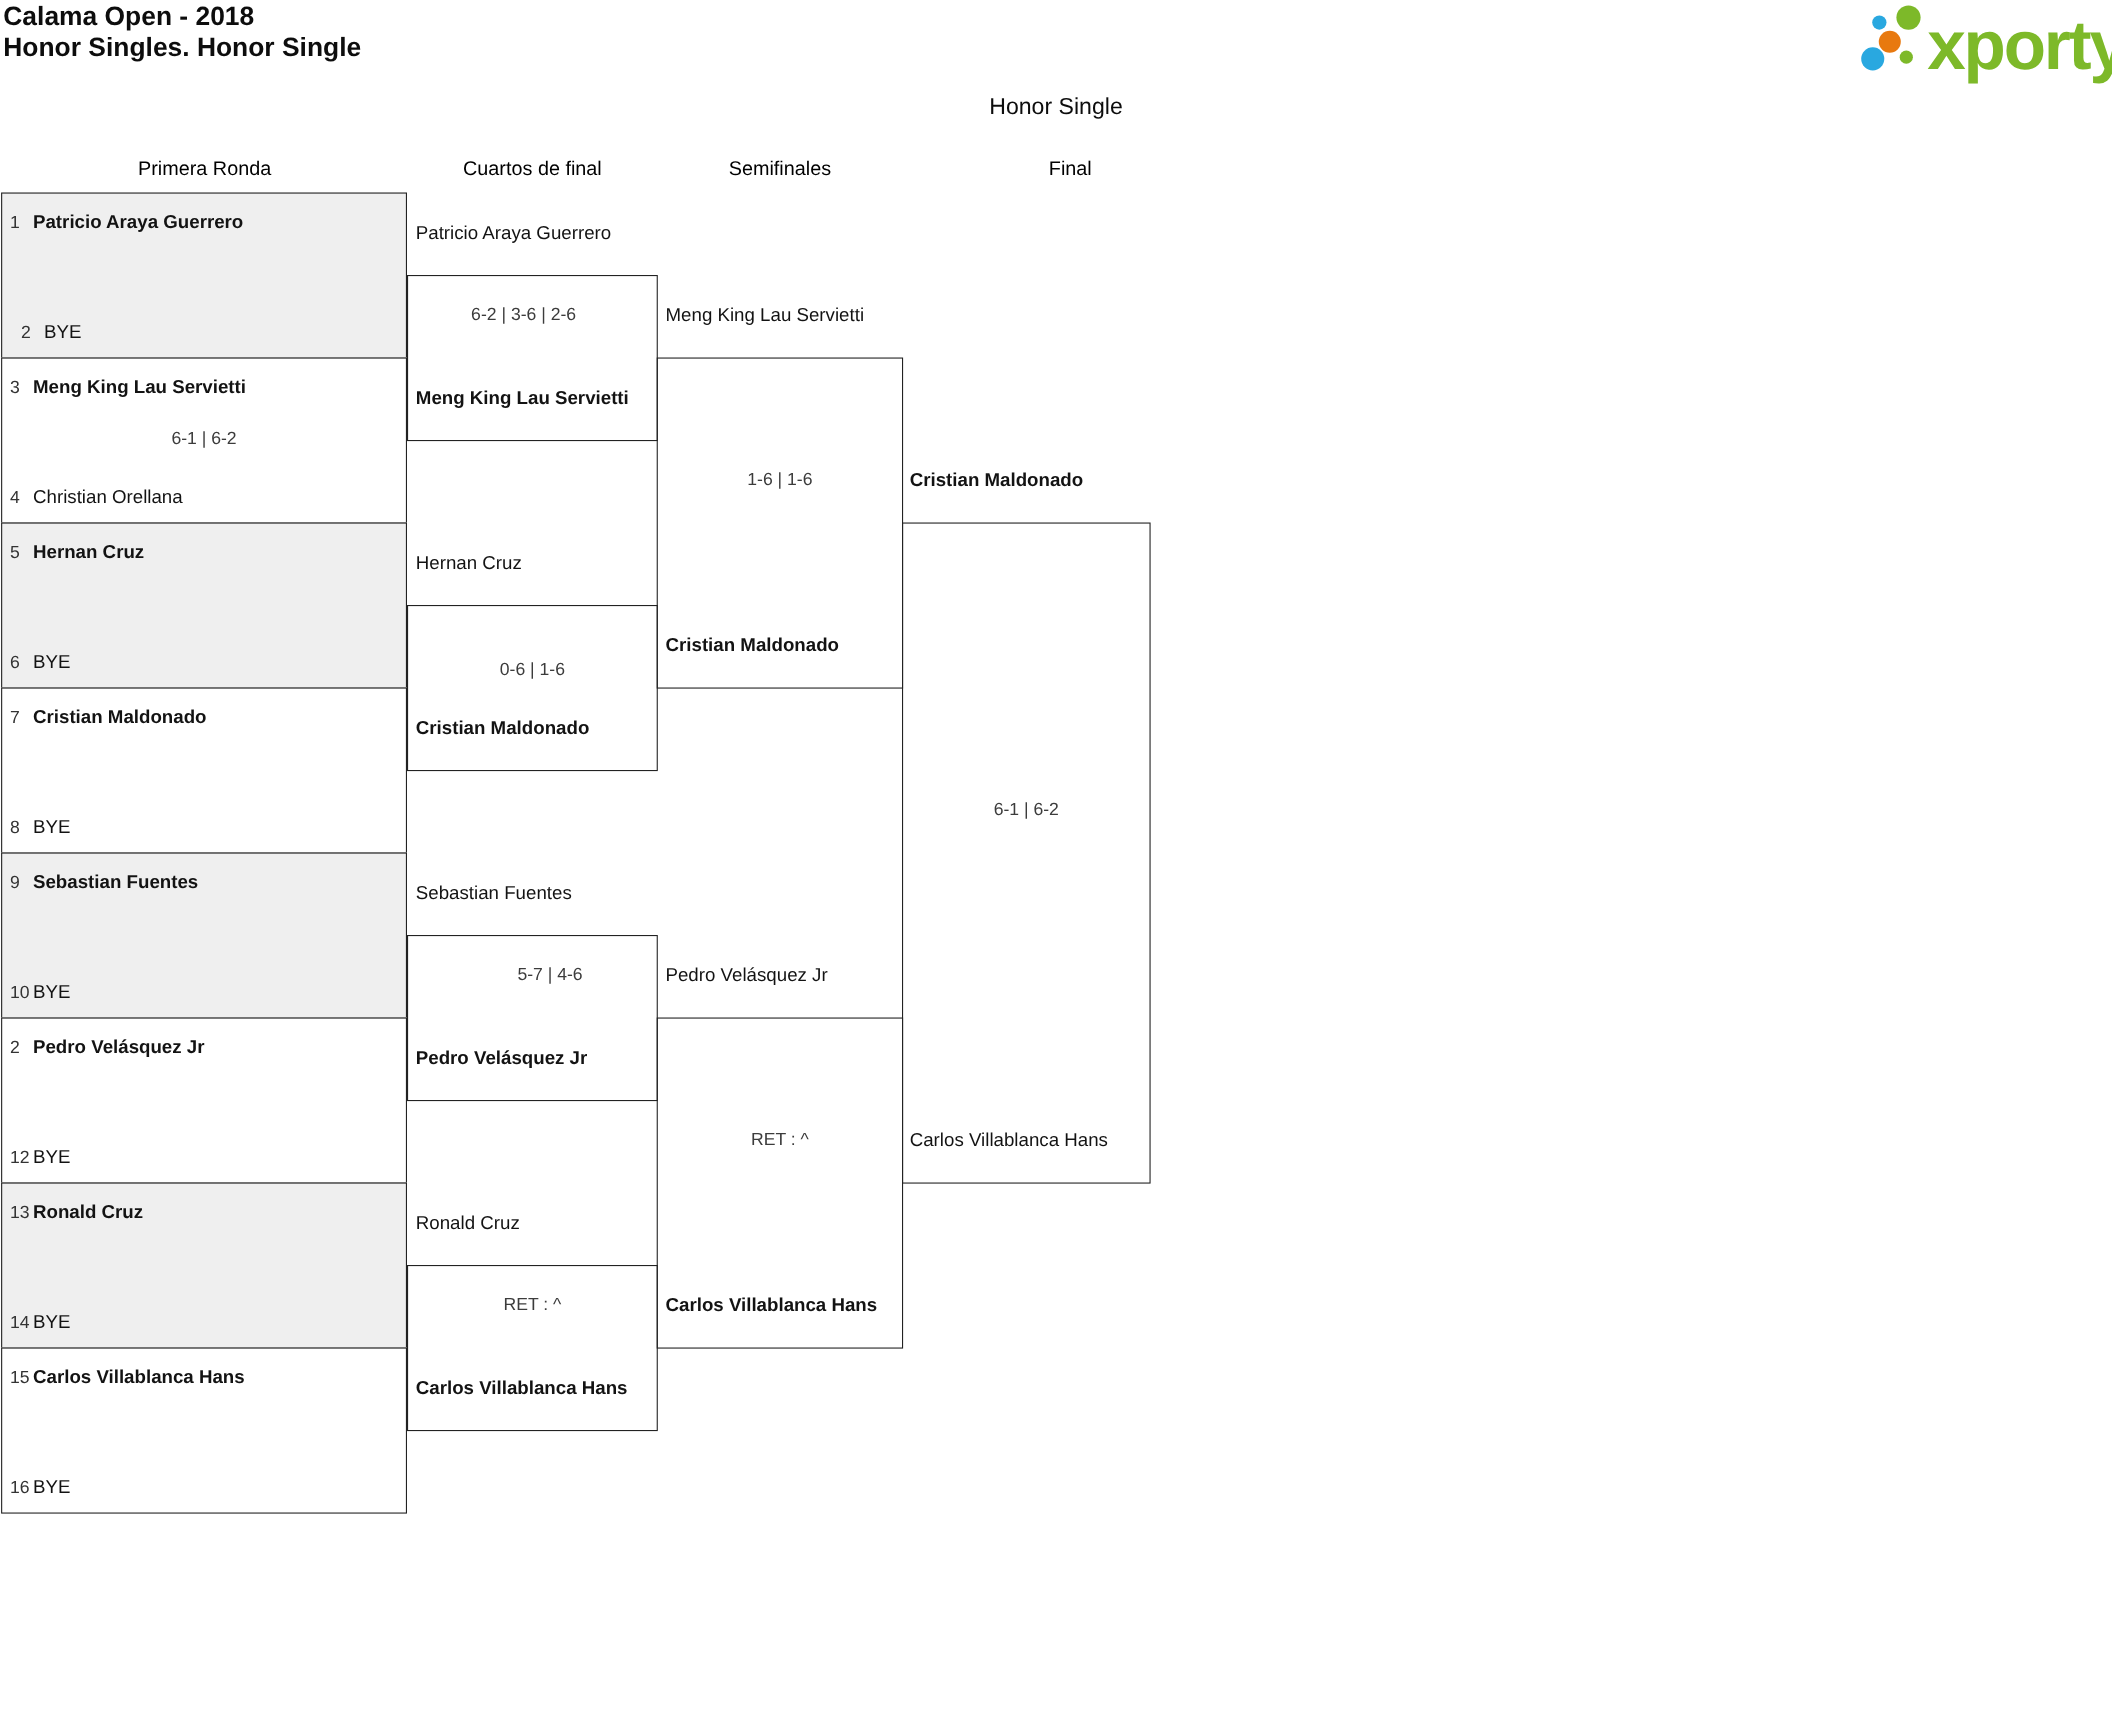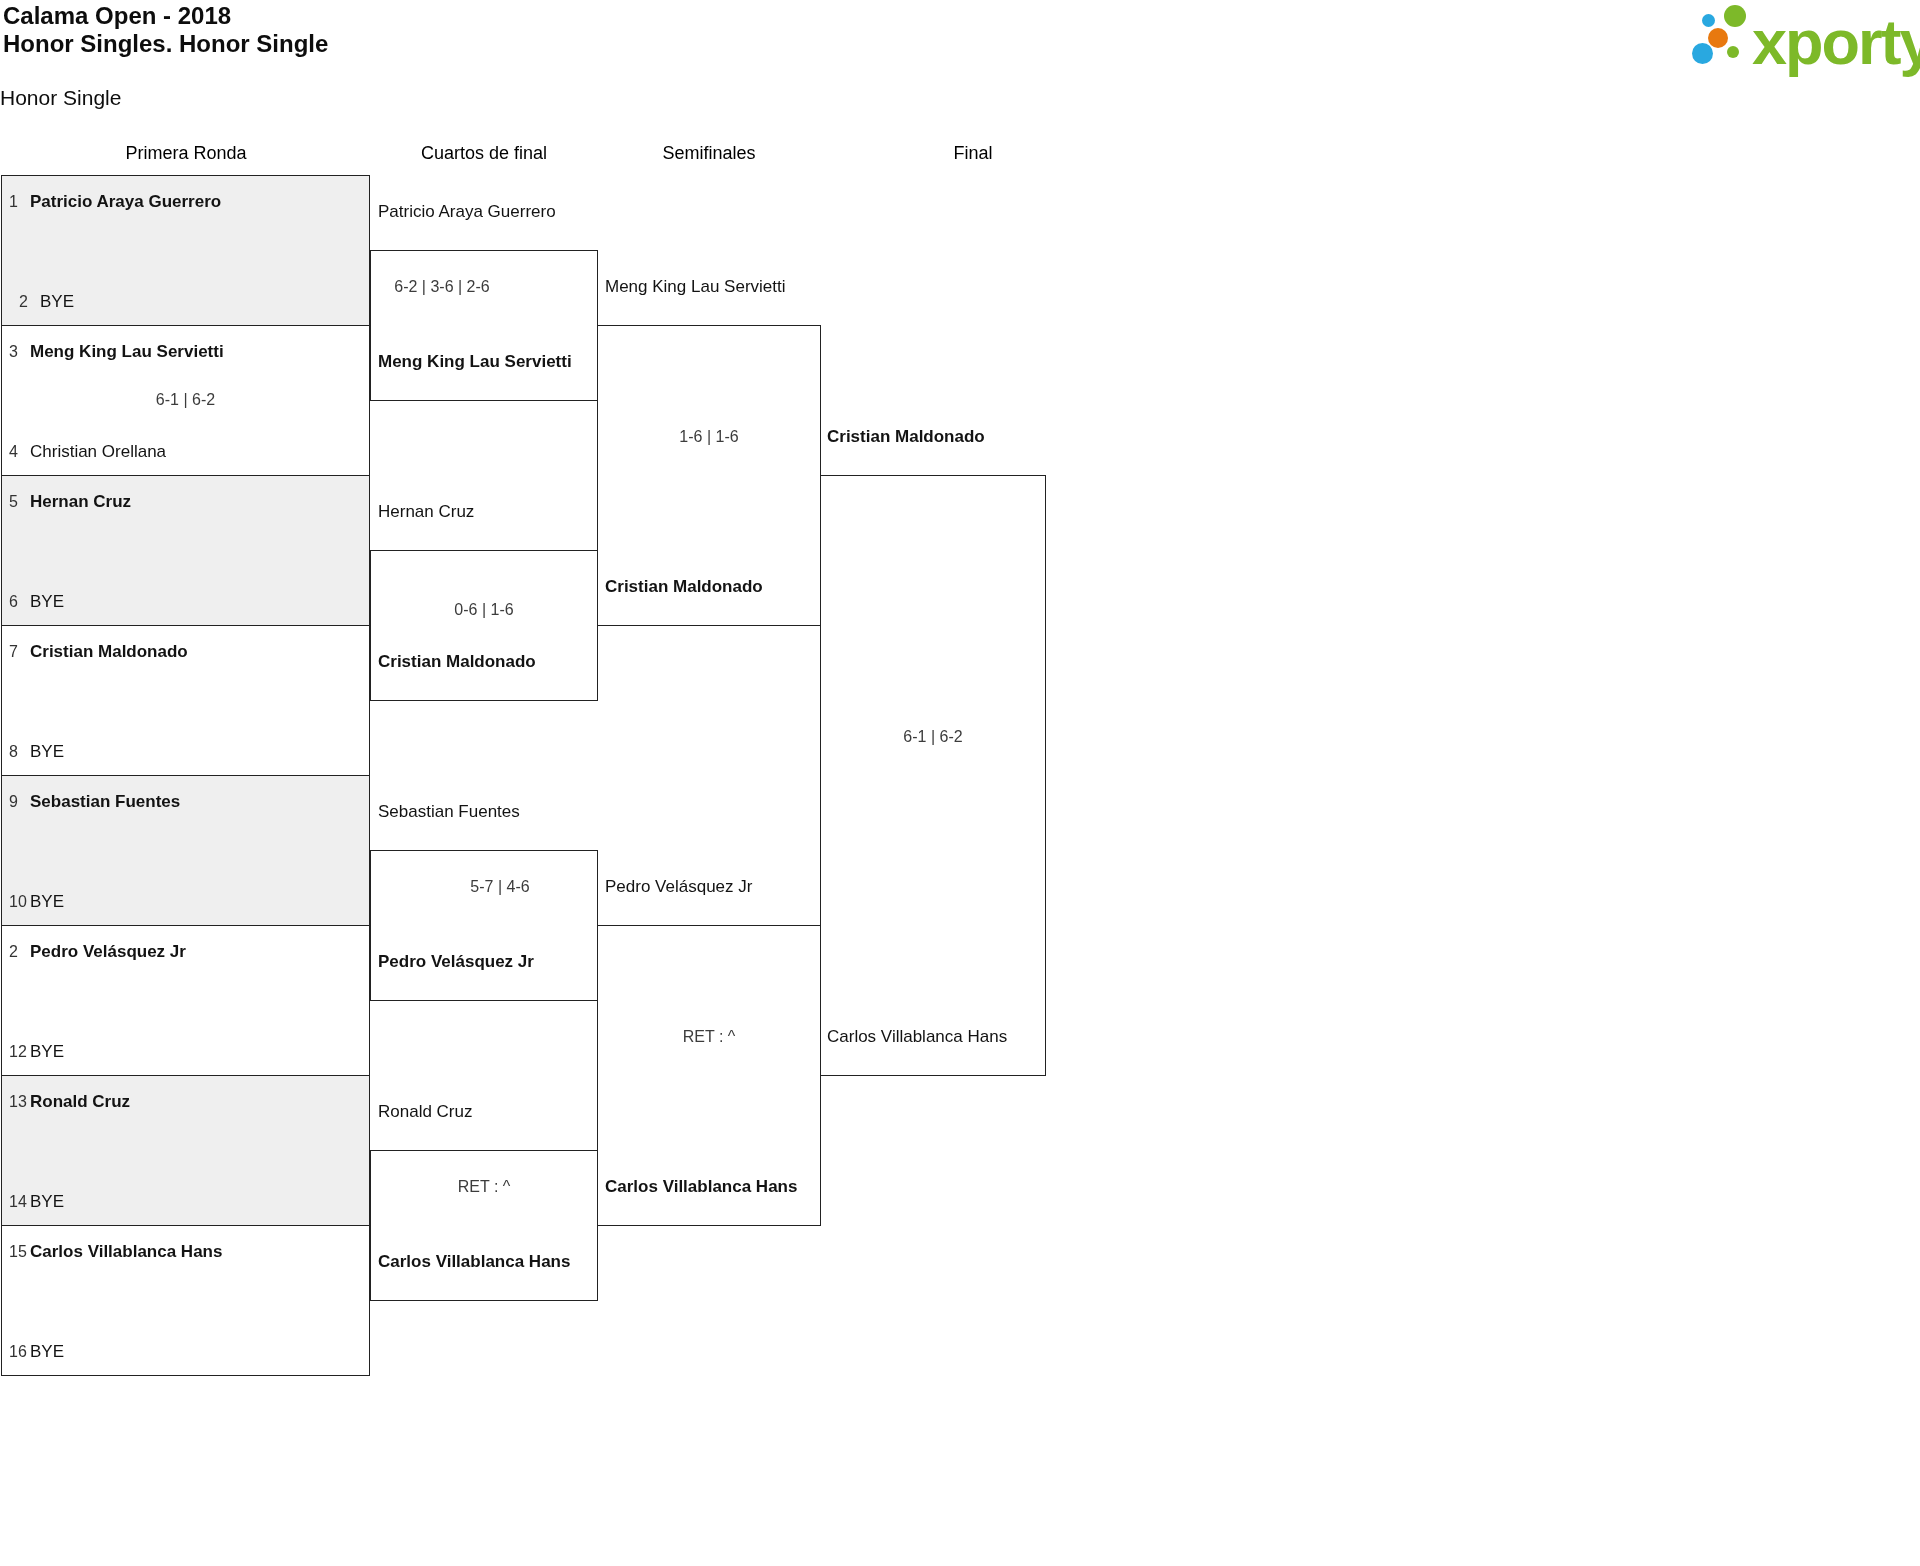--- a/index.html
+++ b/index.html
@@ -10,21 +10,21 @@
     font-family:"Liberation Sans", sans-serif;
   }
   .box{position:absolute;border:1px solid #222;background:#fff}
   .box.shade{background:#efefef}
   .box.open{background:transparent}
   .lbl{position:absolute;height:20px;line-height:20px;font-size:17px;white-space:nowrap;color:#131313}
   .score{position:absolute;height:20px;line-height:20px;font-size:16px;color:#3c3c3c;text-align:center;white-space:nowrap}
   .seed{display:inline-block;width:21px;font-size:16px;color:#333;font-weight:400}
   .bold{font-weight:700}
   .title{position:absolute;left:3px;font-size:24px;font-weight:700;line-height:27px;color:#0d0d0d}
-  .bracket-title{position:absolute;left:0;top:86px;width:1920px;font-size:21px;font-weight:500;color:#0d0d0d}
+  .bracket-title{position:absolute;left:0;top:86px;width:1920px;text-align:center;font-size:21px;font-weight:500;color:#0d0d0d}
   .colhead{position:absolute;top:142px;height:22px;line-height:22px;font-size:18px;font-weight:500;text-align:center;color:#000}
   .dot{position:absolute;border-radius:50%}
   .logo-text{position:absolute;left:1752px;top:6px;font-size:63px;font-weight:700;letter-spacing:-2px;color:#7db929}
 </style>
 </head>
 <body>
 
 <div class="title" style="top:2px">Calama Open - 2018</div>
 <div class="title" style="top:30px">Honor Singles. Honor Single</div>
 <div class="bracket-title">Honor Single</div>
@@ -72,21 +72,21 @@
 <div class="lbl" style="left:9px;top:792px"><span class="seed">9</span><span class="bold">Sebastian Fuentes</span></div>
 <div class="lbl" style="left:9px;top:892px"><span class="seed">10</span><span>BYE</span></div>
 <div class="lbl" style="left:9px;top:942px"><span class="seed">2</span><span class="bold">Pedro Velásquez Jr</span></div>
 <div class="lbl" style="left:9px;top:1042px"><span class="seed">12</span><span>BYE</span></div>
 <div class="lbl" style="left:9px;top:1092px"><span class="seed">13</span><span class="bold">Ronald Cruz</span></div>
 <div class="lbl" style="left:9px;top:1192px"><span class="seed">14</span><span>BYE</span></div>
 <div class="lbl" style="left:9px;top:1242px"><span class="seed">15</span><span class="bold">Carlos Villablanca Hans</span></div>
 <div class="lbl" style="left:9px;top:1342px"><span class="seed">16</span><span>BYE</span></div>
 
 <div class="lbl" style="left:378px;top:202px">Patricio Araya Guerrero</div>
-<div class="score" style="left:350px;width:184px;top:277px">6-2 | 3-6 | 2-6</div>
+<div class="score" style="left:384px;width:184px;top:277px">6-2 | 3-6 | 2-6</div>
 <div class="lbl bold" style="left:378px;top:352px">Meng King Lau Servietti</div>
 
 <div class="lbl" style="left:378px;top:502px">Hernan Cruz</div>
 <div class="score" style="left:370px;width:228px;top:600px">0-6 | 1-6</div>
 <div class="lbl bold" style="left:378px;top:652px">Cristian Maldonado</div>
 
 <div class="lbl" style="left:378px;top:802px">Sebastian Fuentes</div>
 <div class="score" style="left:370px;width:260px;top:877px">5-7 | 4-6</div>
 <div class="lbl bold" style="left:378px;top:952px">Pedro Velásquez Jr</div>
 

